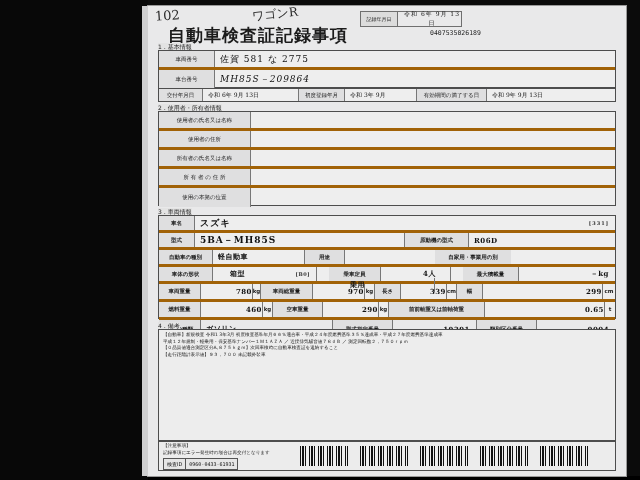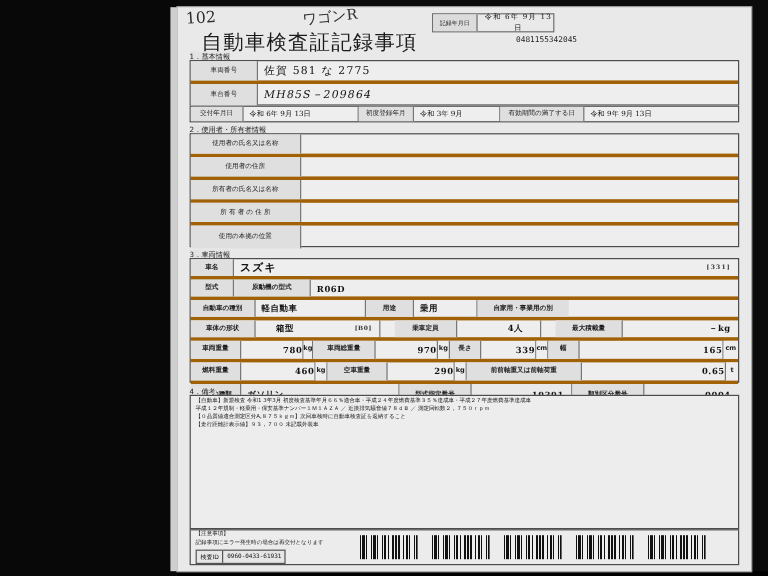--- a/index.html
+++ b/index.html
@@ -29,21 +29,21 @@
   }
   
   .hand{
     position:absolute;color:#2b2b2b;font-family:"DejaVu Serif","Liberation Serif",serif;
   }
   .hand.h1{left:155px;top:8px;font-size:13px;transform:rotate(-4deg);}
   .hand.h2{left:252px;top:6px;font-size:12px;transform:rotate(-6deg);}
 
   .title{
     position:absolute;left:168px;top:24px;font-size:17px;letter-spacing:1px;
-    color:#1b1b1b;font-weight:normal;font-family:"DejaVu Sans","Liberation Sans",sans-serif;
+    color:#1b1b1b;font-weight:bold;font-family:"DejaVu Sans","Liberation Sans",sans-serif;
   }
   .topbox{
     position:absolute;left:360px;top:11px;width:100px;height:14px;
     border:1px solid #6f6f6f;font-size:5px;color:#222;
     display:flex;align-items:center;
   }
   .topbox .cap{width:36px;text-align:center;border-right:1px solid #6f6f6f;height:100%;
     display:flex;align-items:center;justify-content:center;background:#dcdcdc;}
   .topbox .val{flex:1;text-align:center;font-size:6px;}
   .docno{
@@ -106,21 +106,21 @@
 
   <div class="hand h1">102</div>
   <div class="hand h2">ワゴンR</div>
 
   <div class="title">自動車検査証記録事項</div>
 
   <div class="topbox">
     <div class="cap">記録年月日</div>
     <div class="val">令和  6年  9月 13日</div>
   </div>
-  <div class="docno">0481155342045</div>
+  <div class="docno">0407535026189</div>
 
   <div class="secthead" style="left:158px;top:43px;">1．基本情報</div>
   <div class="tbl" style="left:158px;top:50px;width:458px;height:38px;">
     <div class="row" style="height:19px;">
       <div class="cell lbl" style="width:56px;height:100%;">車両番号</div>
       <div class="cell val" style="flex:1;height:100%;">佐賀 581 な 2775</div>
     </div>
     <div class="row" style="height:19px;">
       <div class="cell lbl" style="width:56px;height:100%;">車台番号</div>
       <div class="cell val" style="flex:1;height:100%;font-style:italic;">MH85S－209864</div>
@@ -168,29 +168,30 @@
     <div class="row" style="height:17px;">
       <div class="cell lbl" style="width:36px;height:100%;">車名</div>
       <div class="cell val" style="flex:1;height:100%;position:relative;">
         <span>スズキ</span>
         <span class="sealmark">[331]</span>
       </div>
     </div>
 
     <div class="row" style="height:17px;">
       <div class="cell lbl" style="width:36px;height:100%;">型式</div>
+      <div class="cell val" style="width:210px;height:100%;">5BA－MH85S</div>
       <div class="cell lbl" style="width:64px;height:100%;">原動機の型式</div>
       <div class="cell val sm" style="flex:1;height:100%;">R06D</div>
     </div>
 
     <div class="row" style="height:17px;">
       <div class="cell lbl" style="width:54px;height:100%;">自動車の種別</div>
       <div class="cell val sm" style="width:92px;height:100%;">軽自動車</div>
       <div class="cell lbl" style="width:40px;height:100%;">用途</div>
-      <div class="cell val sm" style="width:53px;height:100%;">乗用</div>
+      <div class="cell val sm" style="width:90px;height:100%;margin-top:28px;">乗用</div>
       <div class="cell lbl" style="width:76px;height:100%;">自家用・事業用の別</div>
     </div>
 
     <div class="row" style="height:17px;gap:12px;">
       <div class="cell lbl" style="width:54px;height:100%;">車体の形状</div>
       <div class="cell val sm" style="width:92px;height:100%;position:relative;">
         <span>箱型</span>
         <span class="sealmark">[B0]</span>
       </div>
       <div class="cell lbl" style="width:52px;height:100%;">乗車定員</div>
@@ -203,21 +204,21 @@
       <div class="cell lbl" style="width:42px;height:100%;">車両重量</div>
       <div class="cell val sm" style="width:52px;height:100%;justify-content:flex-end;">780</div>
       <div class="cell lbl" style="width:8px;height:100%;background:#eee;">kg</div>
       <div class="cell lbl" style="width:52px;height:100%;">車両総重量</div>
       <div class="cell val sm" style="width:52px;height:100%;justify-content:flex-end;">970</div>
       <div class="cell lbl" style="width:10px;height:100%;background:#eee;">kg</div>
       <div class="cell lbl" style="width:26px;height:100%;">長さ</div>
       <div class="cell val sm" style="width:46px;height:100%;justify-content:flex-end;">339</div>
       <div class="cell lbl" style="width:10px;height:100%;background:#eee;">cm</div>
       <div class="cell lbl" style="width:26px;height:100%;">幅</div>
-      <div class="cell val sm" style="flex:1;height:100%;justify-content:flex-end;">165</div>
+      <div class="cell val sm" style="flex:1;height:100%;justify-content:flex-end;">299</div>
       <div class="cell lbl" style="width:12px;height:100%;background:#eee;">cm</div>
     </div>
 
     <div class="row" style="height:18px;">
       <div class="cell lbl" style="width:42px;height:100%;">燃料重量</div>
       <div class="cell val sm" style="width:62px;height:100%;justify-content:flex-end;">460</div>
       <div class="cell lbl" style="width:10px;height:100%;background:#eee;">kg</div>
       <div class="cell lbl" style="width:50px;height:100%;">空車重量</div>
       <div class="cell val sm" style="width:56px;height:100%;justify-content:flex-end;">290</div>
       <div class="cell lbl" style="width:10px;height:100%;background:#eee;">kg</div>

